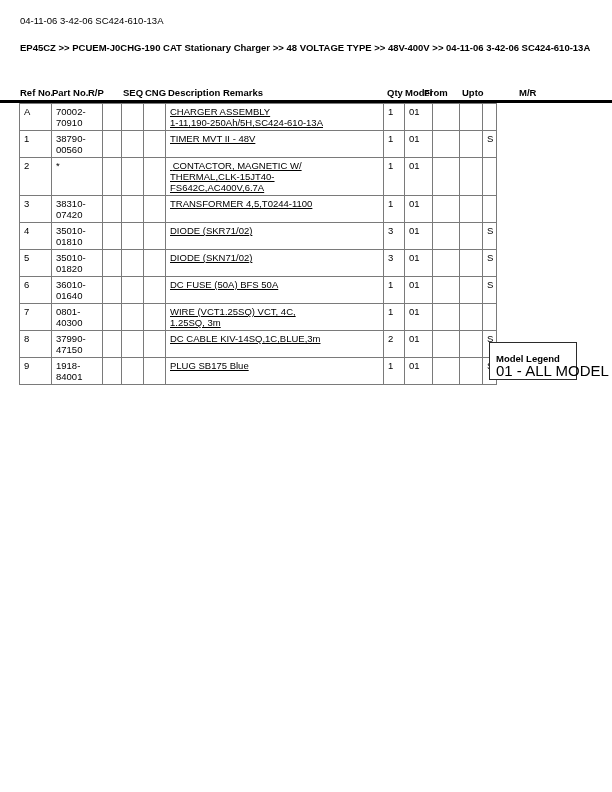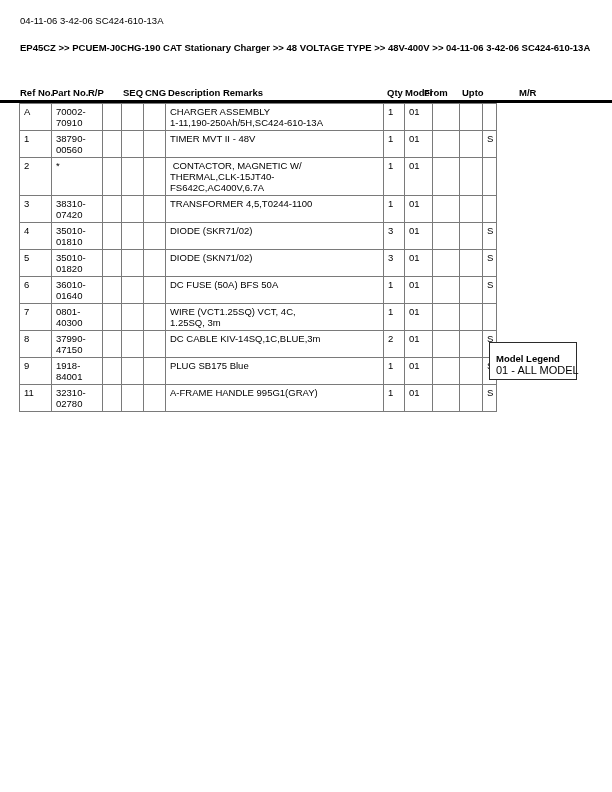--- a/index.html
+++ b/index.html
@@ -68,37 +68,38 @@
   table.parts-table td {
     border: 1px solid #7a7a7a;
     font-size: 9.5px;
     line-height: 11px;
     padding: 2px 2px 2px 4px;
     vertical-align: top;
     overflow: hidden;
   }
   table.parts-table td.desc {
     white-space: pre-wrap;
+    text-decoration: underline;
   }
   .legend {
     position: absolute;
     left: 489px;
     top: 342px;
     width: 78px;
     border: 1px solid #2b2b2b;
     padding: 10px 2px 3px 6px;
     background: #ffffff;
   }
   .legend-title {
     font-size: 9.5px;
     font-weight: bold;
     line-height: 11.5px;
   }
   .legend-item {
-    font-size: 11px;
+    font-size: 15px;
     line-height: 11.5px;
     white-space: nowrap;
   }
 </style>
 </head>
 <body>
 
 <div class="doc-code">04-11-06 3-42-06 SC424-610-13A</div>
 <div class="breadcrumb">EP45CZ &gt;&gt; PCUEM-J0CHG-190 CAT Stationary Charger &gt;&gt; 48 VOLTAGE TYPE &gt;&gt; 48V-400V &gt;&gt; 04-11-06 3-42-06 SC424-610-13A</div>
 
@@ -260,32 +261,19 @@
         <td></td>
         <td></td>
         <td></td>
         <td class="desc">PLUG SB175 Blue</td>
         <td>1</td>
         <td>01</td>
         <td></td>
         <td></td>
         <td>S</td>
       </tr>
-      <tr>
-        <td>11</td>
-        <td>32310-02780</td>
-        <td></td>
-        <td></td>
-        <td></td>
-        <td class="desc">A-FRAME HANDLE 995G1(GRAY)</td>
-        <td>1</td>
-        <td>01</td>
-        <td></td>
-        <td></td>
-        <td>S</td>
-      </tr>
     </tbody>
 </table>
 
 <div class="legend">
   <div class="legend-title">Model Legend</div>
   <div class="legend-item">01 - ALL MODEL</div>
 </div>
 
 </body></html>

